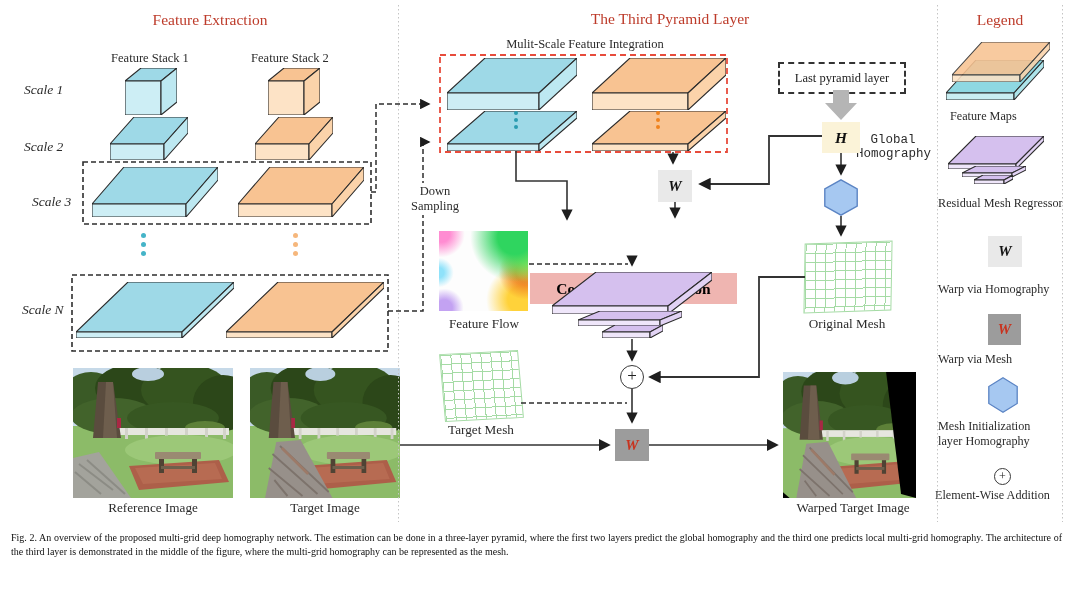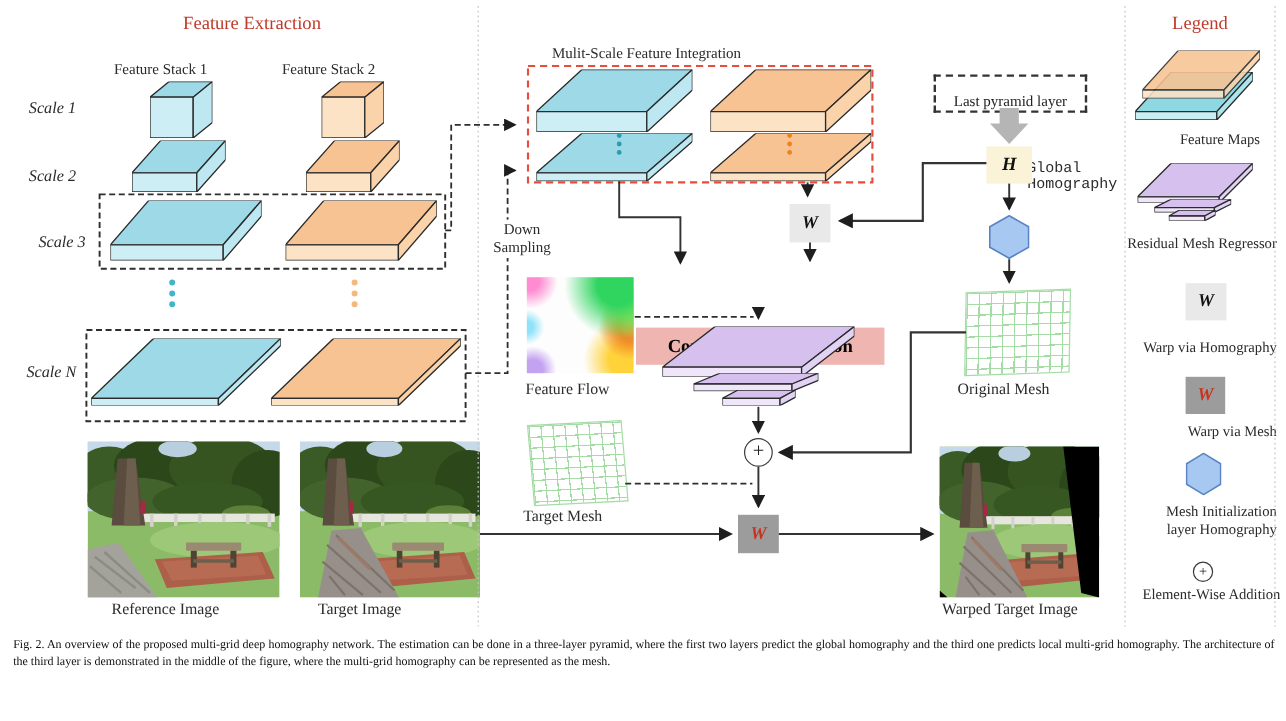--- a/index.html
+++ b/index.html
@@ -1,54 +1,54 @@
 <!DOCTYPE html>
 <html><head>
 <meta charset="utf-8">
 <style>
   html,body{margin:0;padding:0;background:#fff;}
   #fig{position:relative;width:1072px;height:601px;background:#fff;overflow:hidden;
        font-family:"Liberation Serif","DejaVu Serif",serif;color:#1a1a1a;}
-  .lbl{position:absolute;font-size:12.5px;color:#2b2b2b;line-height:1.15;}
+  .lbl{position:absolute;text-align:center;font-size:12.5px;color:#2b2b2b;line-height:1.15;}
   .lbl2{font-size:13.2px;}
   .title{position:absolute;text-align:center;font-size:15.5px;color:#bd3b2a;}
   .scale{position:absolute;font-style:italic;font-size:13.5px;color:#2b2b2b;}
   .wires{position:absolute;left:0;top:0;z-index:3;pointer-events:none;}
   .node{position:absolute;z-index:2;}
   .wbox{position:absolute;z-index:2;display:flex;align-items:center;justify-content:center;
         font-style:italic;font-weight:bold;font-size:15px;}
   .wlight{background:#e9e9e9;color:#111;}
   .wdark{background:#9c9c9c;color:#c8331f;}
   .ccbox{position:absolute;z-index:2;background:#efb5b1;display:flex;align-items:center;justify-content:center;
          font-weight:bold;font-size:15.5px;color:#000;margin-top:48px;}
   .hbox{position:absolute;z-index:2;background:#fbf3d8;display:flex;align-items:center;justify-content:center;
         font-style:italic;font-weight:bold;font-size:15.5px;color:#111;}
   .dashedbox{position:absolute;z-index:2;border:2px dashed #333;background:#fff;display:flex;
-             align-items:flex-end;justify-content:center;font-size:12.5px;color:#222;}
+             align-items:center;justify-content:center;font-size:12.5px;color:#222;}
   .plus{position:absolute;z-index:4;background:#fff;border:1.4px solid #3a3a3a;border-radius:50%;
         display:flex;align-items:center;justify-content:center;color:#222;font-weight:normal;}
   .mesh{position:absolute;z-index:2;border:1px solid #a5dba5;
         background-image:repeating-linear-gradient(to right,#a5dba5 0 1px,transparent 1px 10px),
                          repeating-linear-gradient(to bottom,#a5dba5 0 1px,transparent 1px 9px);}
   .flow{position:absolute;z-index:2;background:
       radial-gradient(circle at 85% 8%, #2fd55f 0 16%, rgba(90,230,120,0) 42%),
       radial-gradient(circle at 101% 28%, #b9ec5b 0 10%, rgba(190,240,110,0) 30%),
       radial-gradient(circle at 97% 52%, #ef7f24 0 10%, rgba(243,150,60,0) 28%),
       radial-gradient(circle at 93% 86%, #ffd23a 0 13%, rgba(255,220,80,0) 33%),
       radial-gradient(circle at 3% 4%, #ff8cd2 0 7%, rgba(255,160,220,0) 20%),
       radial-gradient(circle at 0% 52%, #8fe2fa 0 5%, rgba(150,230,250,0) 15%),
       radial-gradient(circle at 6% 96%, #c3a2f2 0 7%, rgba(200,170,245,0) 17%),
       #fdfdfd;}
   .downsamp{position:absolute;z-index:4;background:#fff;text-align:center;font-size:12.5px;
             color:#2b2b2b;line-height:1.18;padding:1px 2px;}
   .dots{position:absolute;z-index:4;display:flex;flex-direction:column;gap:4px;}
   .dots span{width:5px;height:5px;border-radius:50%;display:block;}
   .caption{position:absolute;left:11px;top:531px;width:1051px;z-index:2;
            font-size:10px;line-height:1.42;text-align:justify;color:#0f0f0f;}
-  .legendlbl{position:absolute;text-align:right;font-size:12.2px;color:#2b2b2b;line-height:1.25;z-index:2;}
+  .legendlbl{position:absolute;text-align:left;font-size:12.2px;color:#2b2b2b;line-height:1.25;z-index:2;}
 </style>
 </head>
 <body>
 
 <div id="fig">
 
   <svg width="0" height="0" style="position:absolute" aria-hidden="true">
     <defs>
       <g id="parkbase">
         <rect width="160" height="130" fill="#8cbb68"></rect>
@@ -192,20 +192,21 @@
 
   <svg class="node" style="left:73px;top:368px;" width="160" height="130" viewBox="0 0 160 130" preserveAspectRatio="none">
       <use href="#park-ref"></use>
     </svg>
   <svg class="node" style="left:250px;top:368px;" width="150" height="130" viewBox="0 0 160 130" preserveAspectRatio="none">
       <use href="#park-tgt"></use>
     </svg>
   <div class="lbl lbl2" style="left:93px;top:500px;width:120px;">Reference Image</div>
   <div class="lbl lbl2" style="left:265px;top:500px;width:120px;">Target Image</div>
 
+  <div class="title" style="left:570px;top:10px;width:200px;">The Third Pyramid Layer</div>
   <div class="lbl" style="left:460px;top:37px;width:250px;">Mulit-Scale Feature Integration</div>
 
   <svg class="node" style="left:447px;top:58px;" width="130" height="52" viewBox="0 0 130 52">
       <polygon points="0,35 38,0 130,0 92,35" fill="#9ed9e7" stroke="#2b2b2b" stroke-width="1.1" stroke-linejoin="round"></polygon>
       <polygon points="0,35 92,35 92,52 0,52" fill="#cdeef5" stroke="#2b2b2b" stroke-width="1.1" stroke-linejoin="round"></polygon>
       <polygon points="92,35 130,0 130,17 92,52" fill="#bde8f1" stroke="#2b2b2b" stroke-width="1.1" stroke-linejoin="round"></polygon>
     </svg>
   <svg class="node" style="left:447px;top:111px;" width="130" height="40" viewBox="0 0 130 40">
       <polygon points="0,33 38,0 130,0 92,33" fill="#9ed9e7" stroke="#2b2b2b" stroke-width="1.1" stroke-linejoin="round"></polygon>
       <polygon points="0,33 92,33 92,40 0,40" fill="#cdeef5" stroke="#2b2b2b" stroke-width="1.1" stroke-linejoin="round"></polygon>

